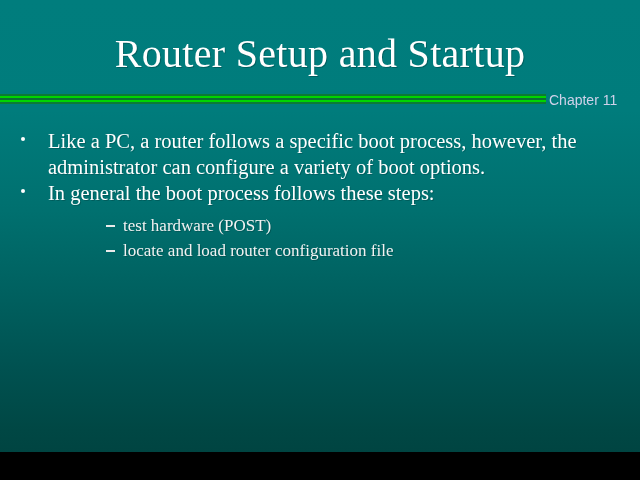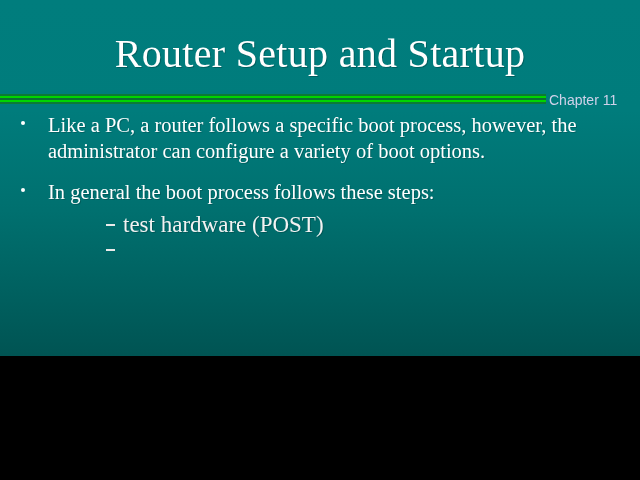--- a/index.html
+++ b/index.html
@@ -4,21 +4,21 @@
 <title>Router Setup and Startup</title>
 <style>
   html, body {
     margin: 0;
     padding: 0;
     background: #000;
   }
   #slide {
     position: relative;
     width: 640px;
-    height: 356px;
+    height: 452px;
     overflow: hidden;
     background: linear-gradient(to bottom,
         #007d7d 0px,
         #007c7c 110px,
         #00706f 210px,
         #006160 290px,
         #005150 370px,
         #004744 430px,
         #00413e 480px);
     font-family: "Liberation Serif", "DejaVu Serif", serif;
@@ -74,54 +74,54 @@
     line-height: 18px;
     color: #cfd2ea;
     white-space: nowrap;
     text-align: center;
   }
 
   
   #body-content {
     position: absolute;
     left: 0;
-    top: 112px;
+    top: 128px;
     width: 640px;
   }
 
   .bullet-l1 {
     position: relative;
     margin: 0 0 0 0;
     padding: 0 36px 0 48px;
     color: #ffffff;
     font-size: 20.5px;
     line-height: 26px;
     text-shadow: 1px 1px 0 rgba(0,0,0,0.18);
   }
-  .bullet-l1 + .bullet-l1 { margin-top: 15px; }
+  .bullet-l1 + .bullet-l1 { }
 
   .bullet-l1 .marker {
     position: absolute;
     left: 21px;
     top: 9px;
     width: 4px;
     height: 4px;
     border-radius: 50%;
     background: #ffffff;
   }
 
   .sublist {
     margin: 7px 0 0 0;
     padding: 0;
   }
   .bullet-l2 {
     position: relative;
     padding: 0 0 0 75px;
     color: #f2f2f2;
-    font-size: 23px;
+    font-size: 17px;
     line-height: 25px;
     text-shadow: 1px 1px 0 rgba(0,0,0,0.18);
   }
   .bullet-l2 .marker-dash {
     position: absolute;
     left: 58px;
     top: 12px;
     width: 9px;
     height: 1.5px;
     background: #eaeaea;
@@ -161,18 +161,22 @@
         <div class="bullet-l2">
           <span class="marker-dash"></span>
           <span>test hardware (POST)</span>
         </div>
         <div class="bullet-l2">
           <span class="marker-dash"></span>
         </div>
         <div class="bullet-l2">
           <span class="marker-dash"></span>
         </div>
+        <div class="bullet-l2">
+          <span class="marker-dash"></span>
+          <span>locate and load router configuration file</span>
+        </div>
       </div>
     </div>
 
   </div>
 
 </div>
 
 </body></html>

